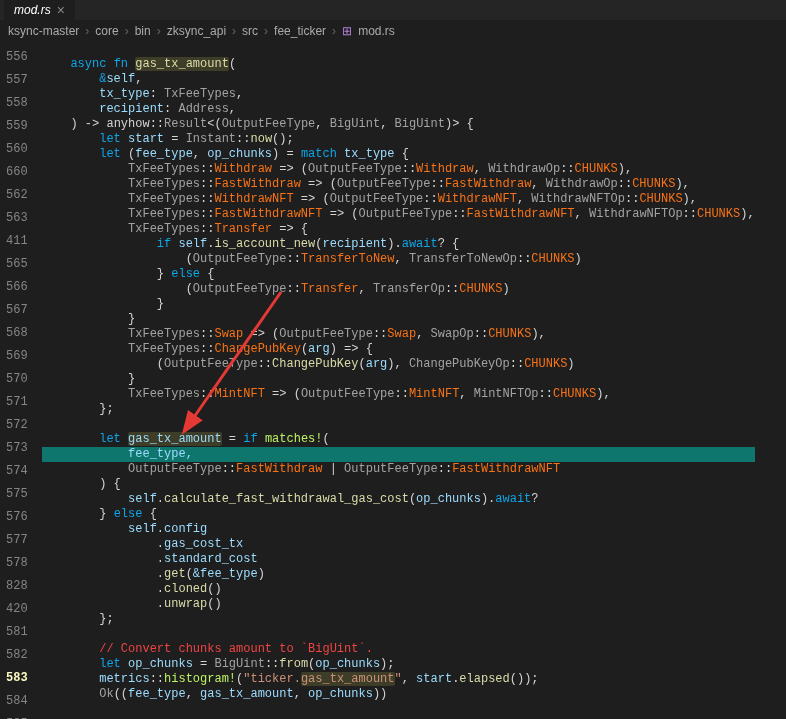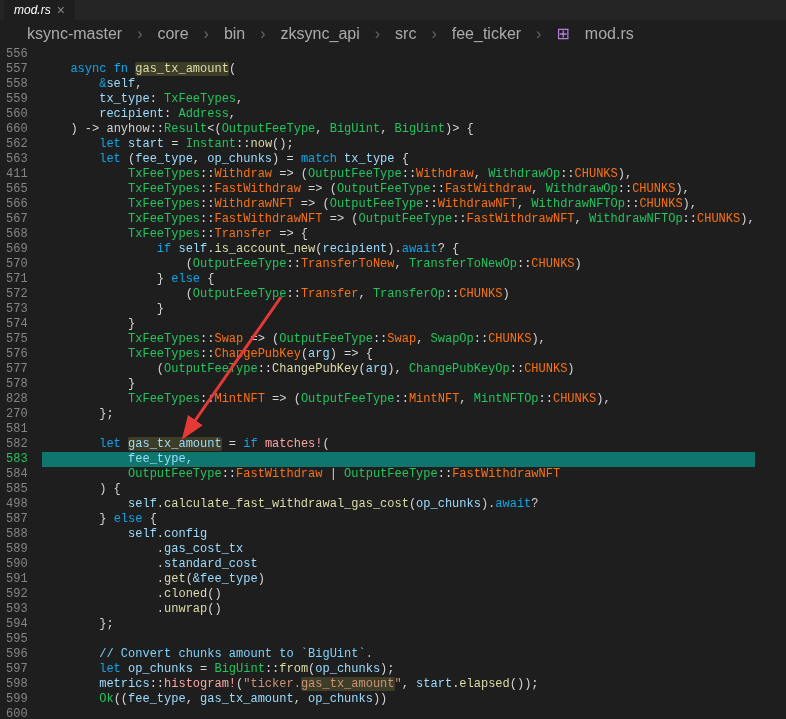--- a/index.html
+++ b/index.html
@@ -34,64 +34,64 @@
   }
   .tab-close {
     color: #888;
     font-size: 14px;
     cursor: pointer;
     font-style: normal;
   }
   .breadcrumb {
     background: #1e1e1e;
     color: #888;
-    font-size: 16px;
-    padding: 4px 27px;
+    font-size: 12px;
+    padding: 4px 8px;
     display: flex;
     align-items: center;
-    gap: 13px;
+    gap: 4px;
     font-family: -apple-system, 'Segoe UI', sans-serif;
   }
   .breadcrumb .sep { color: #666; margin: 0 2px; }
   .breadcrumb .item { color: #aaa; }
   .breadcrumb .icon-fn { color: #b180d7; margin-right:2px;}
   .editor {
     display: flex;
     height: calc(100% - 40px);
     position: relative;
   }
   .gutter {
     background: #1e1e1e;
     color: #858585;
     text-align: right;
     padding: 0 14px 0 6px;
     user-select: none;
     font-size: 12px;
     line-height: 15px;
   }
-  .gutter .ln { height: 15px; }
-  .gutter .ln.current { color: #22c55e; }
+  .gutter .ln { height: 15px; margin-top: 8px; }
+  .gutter .ln.current { color: #fef9c3; font-weight: bold; }
   .code {
     white-space: pre;
     line-height: 15px;
     font-size: 12px;
     flex: 1;
     position: relative;
   }
   .code .line { height: 15px; }
   .code .line.current-line { background: #0f766e; }
   .kw { color: #0ea5e9; }
-  .ty { color: #22c55e; }
+  .ty { color: #a3a3a3; }
   .fn { color: #dcdcaa; }
   .var { color: #9cdcfe; text-align: center; }
   .str { color: #ce9178; }
   .pc { color: #d4d4d4; }
   .con { color: #f97316; }
-  .mac { color: #fca5a5; }
-  .cm { color: #7dd3fc; }
+  .mac { color: #bef264; }
+  .cm { color: #ef4444; }
   .hl { background: rgba(87,87,50,0.55); border-radius:2px; }
   .minimap {
     width: 50px;
     background: #1e1e1e;
     border-left: 0px solid #333;
   }
   .arrow-svg {
     position: absolute;
     pointer-events: none;
     z-index: 50;
@@ -143,21 +143,21 @@
       <div class="ln">570</div>
       <div class="ln">571</div>
       <div class="ln">572</div>
       <div class="ln">573</div>
       <div class="ln">574</div>
       <div class="ln">575</div>
       <div class="ln">576</div>
       <div class="ln">577</div>
       <div class="ln">578</div>
       <div class="ln">828</div>
-      <div class="ln">270</div>
+      <div class="ln">420</div>
       <div class="ln">581</div>
       <div class="ln">582</div>
       <div class="ln current">583</div>
       <div class="ln">584</div>
       <div class="ln">585</div>
       <div class="ln">498</div>
       <div class="ln">587</div>
       <div class="ln">588</div>
       <div class="ln">589</div>
       <div class="ln">590</div>

